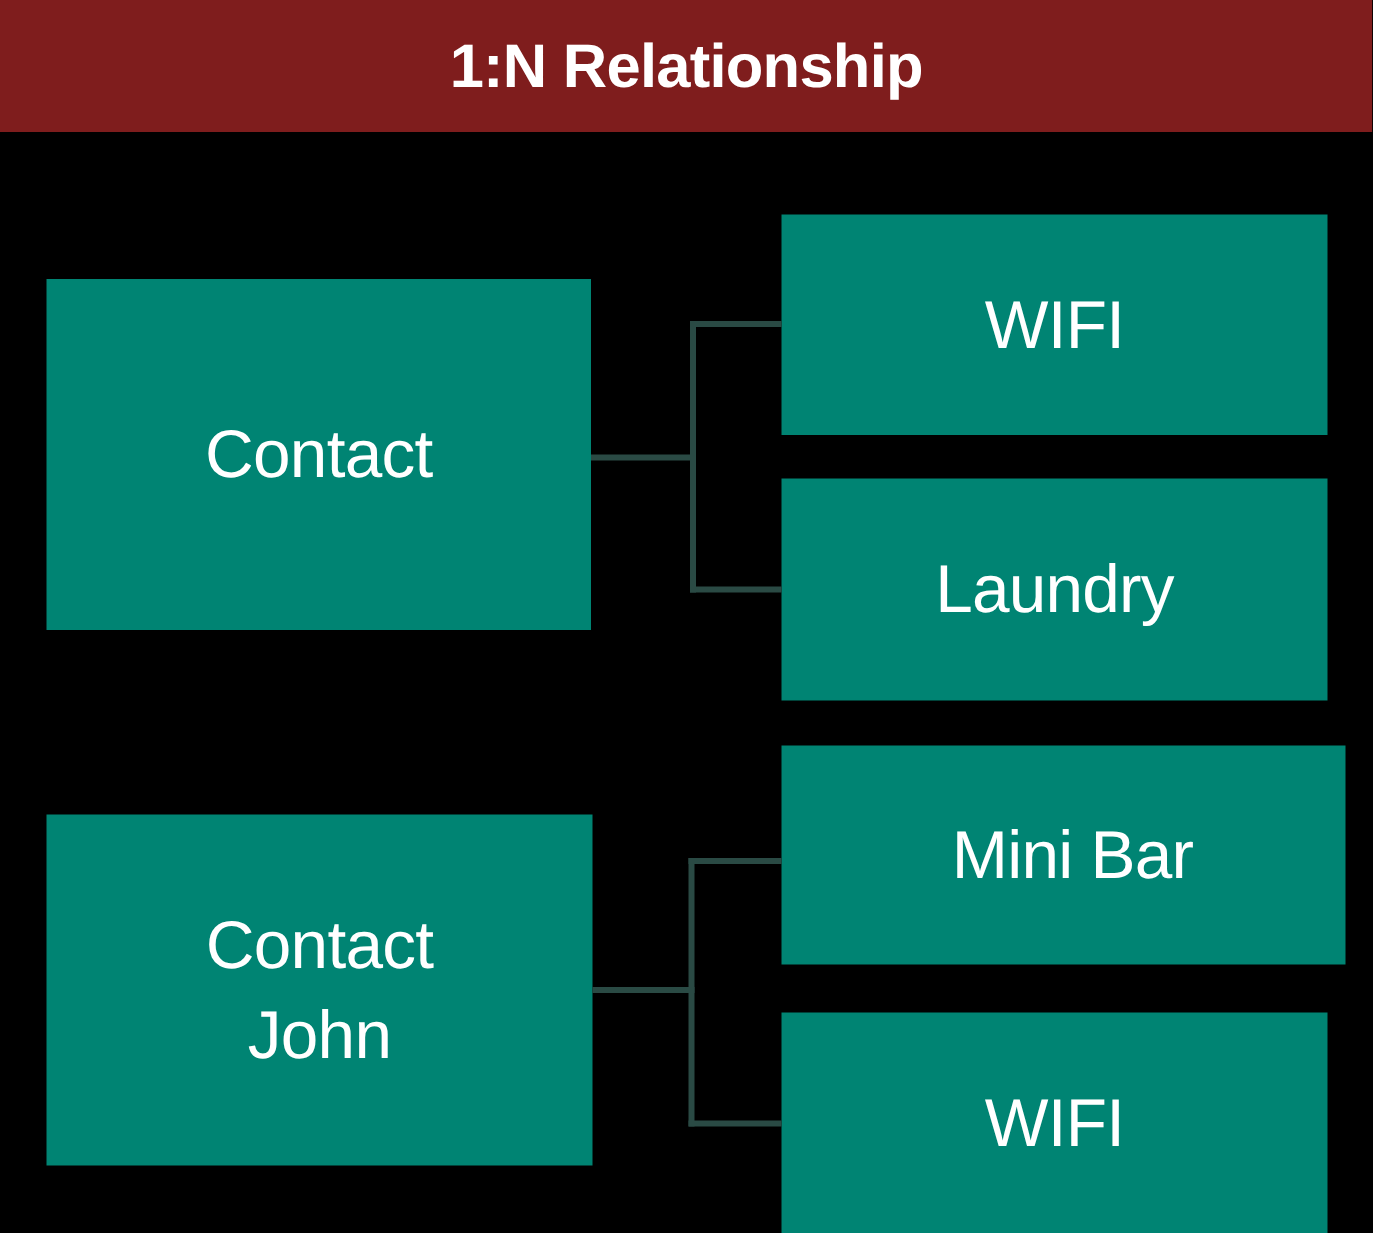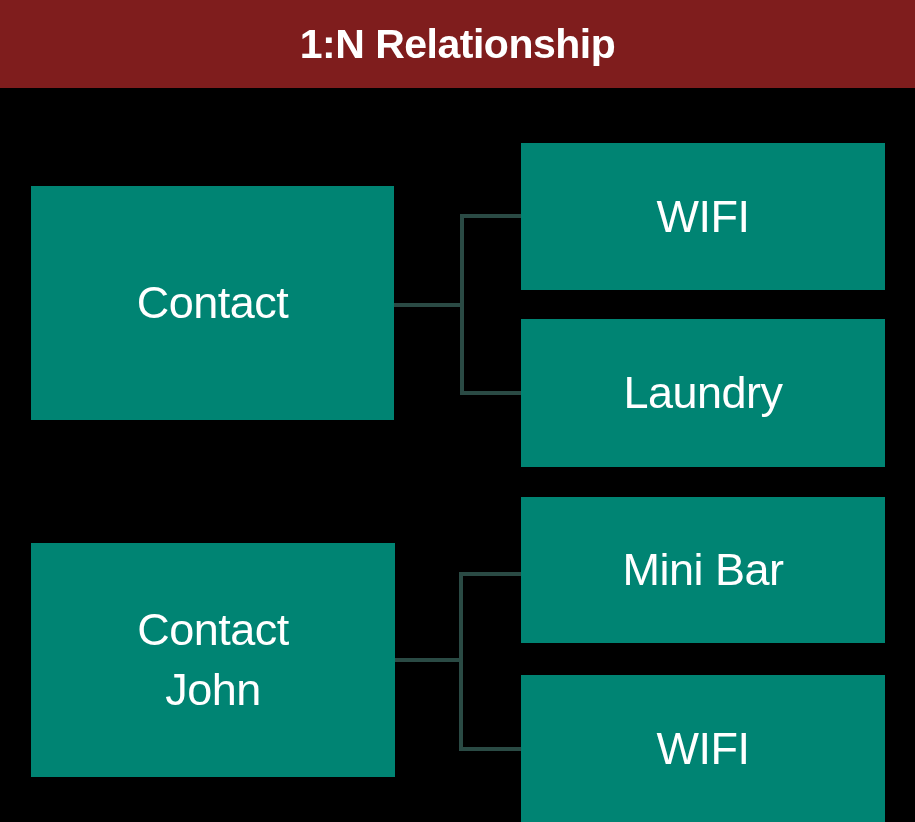--- a/index.html
+++ b/index.html
@@ -41,21 +41,21 @@
     align-items: center;
     justify-content: center;
     font-size: 45px;
     letter-spacing: -0.5px;
     line-height: 60px;
   }
   #node-john    { left: 31px;  top: 186px; width: 363px; height: 234px; }
   #node-wifi1   { left: 521px; top: 143px; width: 364px; height: 147px; }
   #node-laundry { left: 521px; top: 319px; width: 364px; height: 148px; }
   #node-mary    { left: 31px;  top: 543px; width: 364px; height: 234px; }
-  #node-minibar { left: 521px; top: 497px; width: 364px; height: 146px; }
+  #node-minibar { left: 521px; top: 497px; width: 364px; height: 146px; padding-left: 12px; }
   #node-wifi2   { left: 521px; top: 675px; width: 364px; height: 147px; }
   
   .conn {
     position: absolute;
     background: #2a4a44;
   }
   #conn1-stub  { left: 394px; top: 303px; width: 70px;  height: 4px; }
   #conn1-vert  { left: 460px; top: 214px; width: 4px;   height: 181px; }
   #conn1-htop  { left: 460px; top: 214px; width: 61px;  height: 4px; }
   #conn1-hbot  { left: 460px; top: 391px; width: 61px;  height: 4px; }

